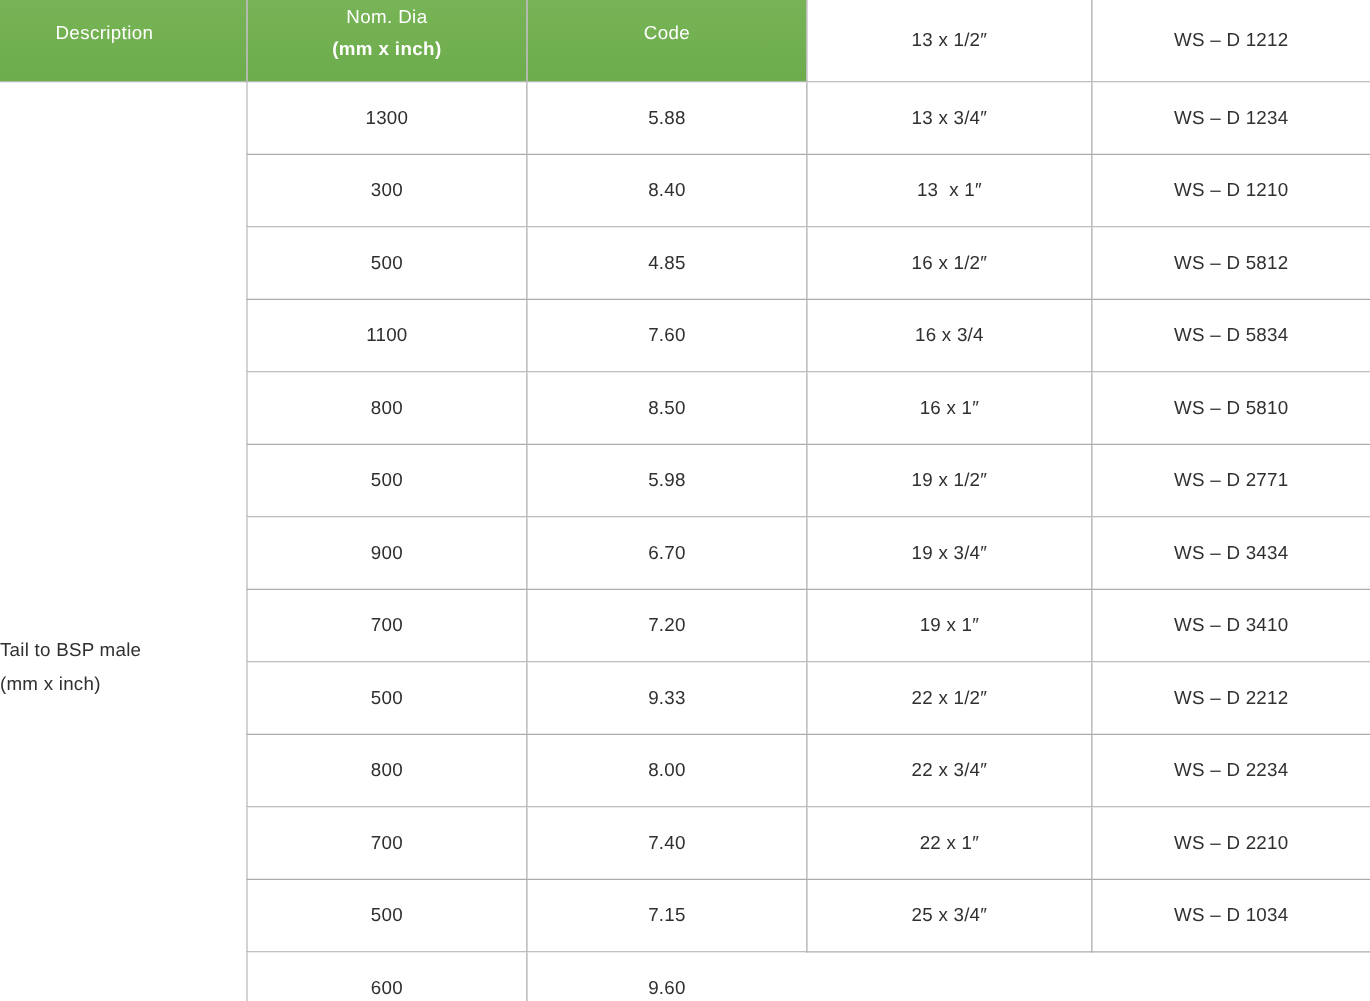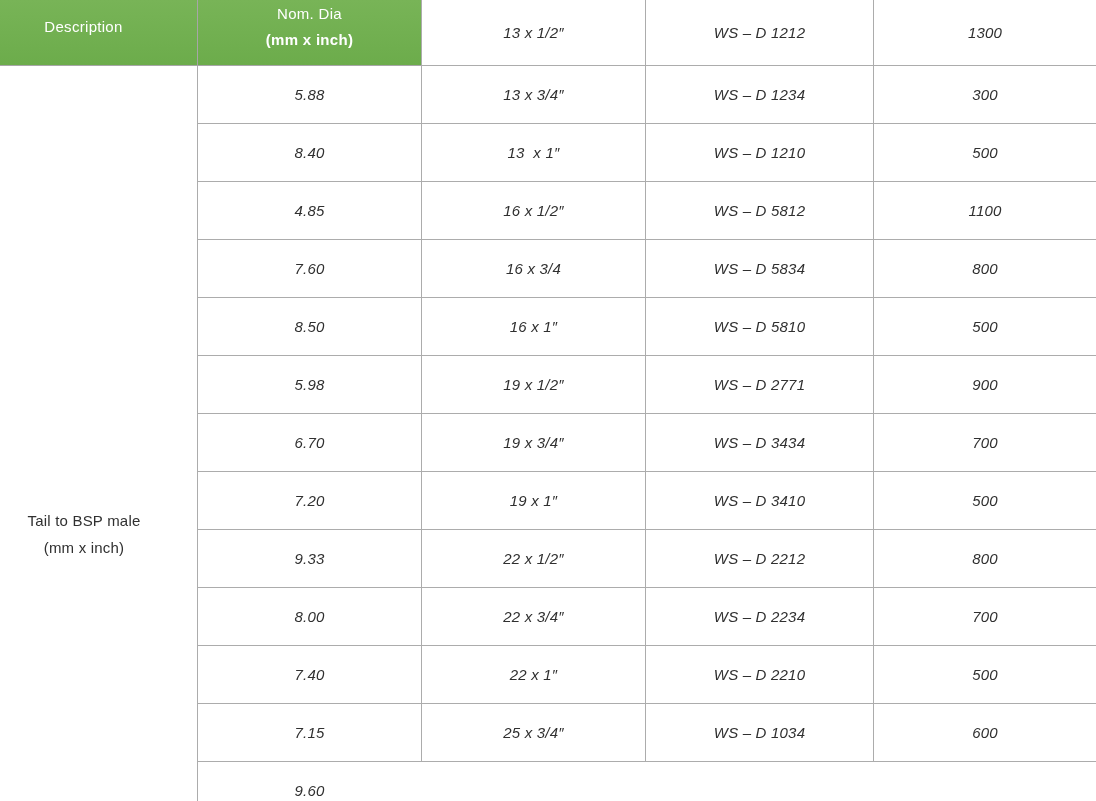--- a/index.html
+++ b/index.html
@@ -46,55 +46,56 @@
     grid-row: 2 / span 13;
     position: relative;
     background: #ffffff;
   }
   .desc-text {
     position: absolute;
     left: 0;
     right: 29px;
     top: 468px;
     transform: translateY(-50%);
-    text-align: center;
     font-size: 15px;
     line-height: 27px;
     color: #303030;
     letter-spacing: 0.2px;
   }
 
   .row { display: contents; }
 
   .cell {
     display: flex;
     align-items: center;
     justify-content: center;
     font-size: 15px;
     color: #303030;
     letter-spacing: 0.2px;
     white-space: pre;
     border-left: 1px solid #acacac;
     border-bottom: 1px solid #acacac;
     background: #ffffff;
-    font-style: italic;
   }
 </style>
 </head>
 <body>
 
 <div class="page">
   <div class="grid">
 
     <div class="hcell h-desc">
       <span>Description</span>
     </div>
     <div class="hcell sep">
       <span>Nom. Dia</span>
       <span class="sub">(mm x inch)</span>
+    </div>
+    <div class="hcell sep">
+      <span>Code</span>
     </div>
 
     <div class="desc-cell">
       <div class="desc-text">
         <div>Tail to BSP male</div>
         <div>(mm x inch)</div>
       </div>
     </div>
 
     <div class="row">

